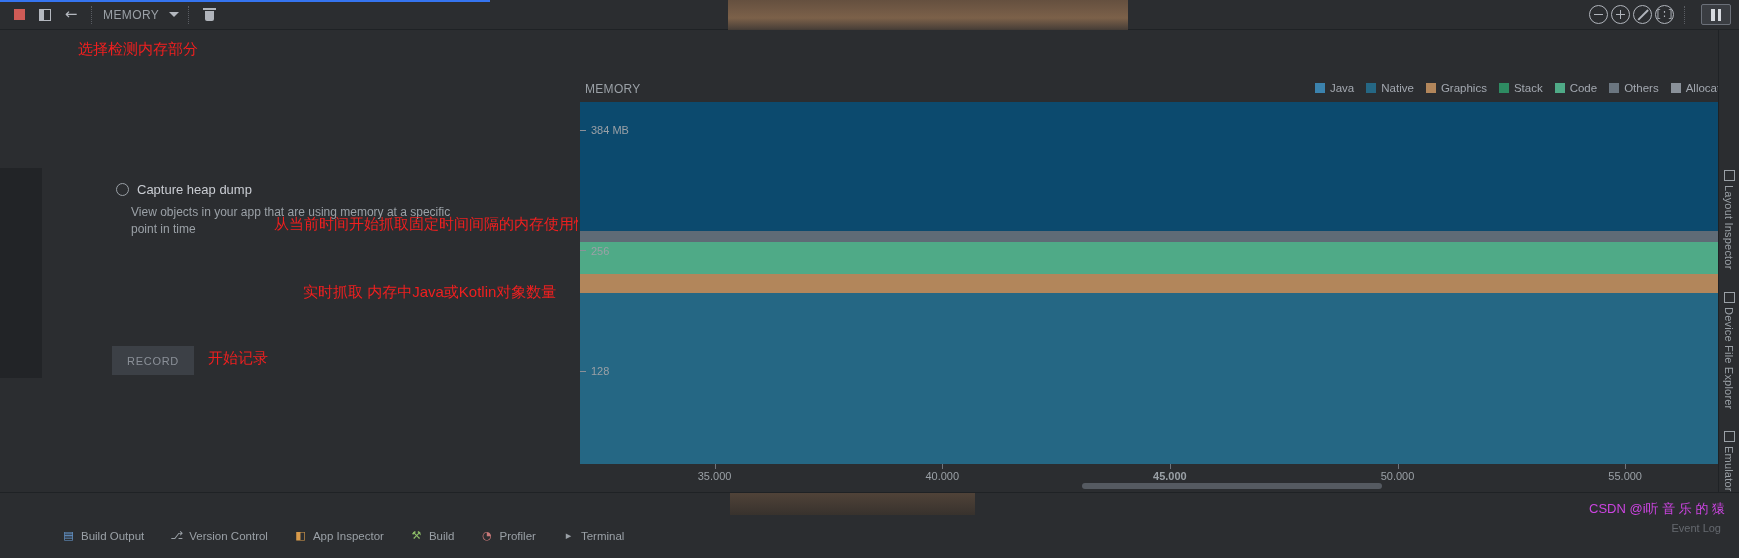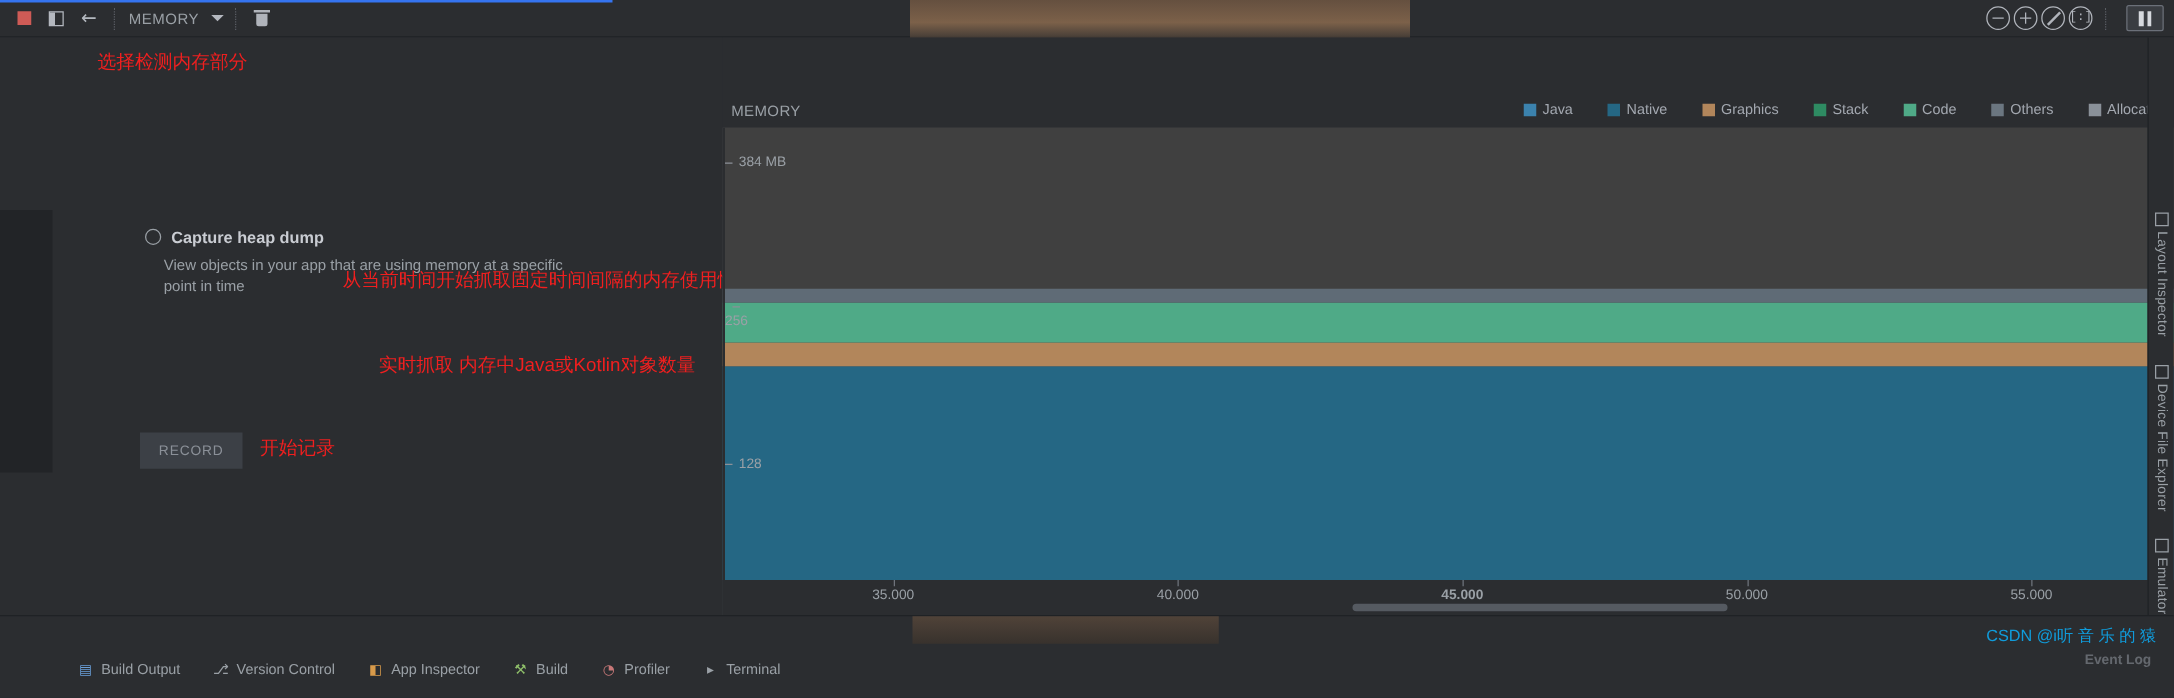--- a/index.html
+++ b/index.html
@@ -115,21 +115,21 @@
     white-space: nowrap;
   }
   .lp-dark-block {
     position: absolute; left: 0; top: 138px;
     width: 42px; height: 210px;
     background: #222427;
   }
   .opt {
     position: absolute; left: 116px;
   }
-  .opt-row { display: flex; align-items: center; gap: 8px; font-weight: bold; }
+  .opt-row { display: flex; align-items: center; gap: 8px; }
   .radio {
     width: 13px; height: 13px; border-radius: 50%;
     border: 1.4px solid #9aa0a6; background: transparent;
     flex: 0 0 auto; cursor: pointer;
   }
   .opt-title { color: #c9ccd2; font-size: 13px; }
   .opt-desc {
     color: #9aa0a6; font-size: 12px; line-height: 17px;
     margin-left: 15px; margin-top: 7px; max-width: 330px;
   }
@@ -188,31 +188,31 @@
   .mem-header {
     position: absolute; left: 0; top: 50px;
     width: 1161px; height: 22px;
   }
   .mem-title {
     position: absolute; left: 7px; top: 2px;
     color: #9aa0a6; font-size: 12px; letter-spacing: .3px;
   }
   .legend {
     position: absolute; right: 6px; top: 2px;
-    display: flex; align-items: center; gap: 28px; text-align: right;
+    display: flex; align-items: center; gap: 12px; text-align: right;
   }
   .legend-item { display: flex; align-items: center; gap: 5px; }
   .legend-swatch { width: 10px; height: 10px; flex: 0 0 auto; }
   .legend-text { color: #a3a8b0; font-size: 11.5px; }
 
   
   .chart {
     position: absolute; left: 0; top: 72px;
     width: 1161px; height: 390px;
-    background: #404040;
+    background: #0c4a6e;
     overflow: hidden;
   }
   .axis-tick {
     position: absolute; left: 2px;
     display: flex; align-items: center; gap: 5px;
     color: #9aa0a6; font-size: 11px;
   }
   .axis-tick .dash { width: 6px; height: 1px; background: #8b9098; }
   .plot {
     position: absolute; left: 0; top: 0;
@@ -295,28 +295,27 @@
     white-space: nowrap;
   }
   .bb-glyph {
     width: 13px; height: 13px; display: flex;
     align-items: center; justify-content: center;
     font-size: 11px; line-height: 1;
     font-family: "DejaVu Sans", sans-serif;
   }
   .watermark {
     position: absolute; right: 14px; bottom: 40px;
-    color: #0ea5e9; font-size: 13px;
+    color: #d946ef; font-size: 13px;
     opacity: .92;
   }
   .watermark2 {
     position: absolute; right: 18px; bottom: 24px;
     color: #8b9098; font-size: 11px;
     opacity: .6;
-    font-weight: bold;
   }
 </style>
 </head>
 <body>
 
 <div id="app">
 
   <div class="toolbar">
     <div class="tb-progress"></div>
 
@@ -437,21 +436,21 @@
           <div class="stack-layer" style="height: 18.741px; bottom: 199.347px; background: rgb(178, 134, 91);"></div>
           <div class="stack-layer" style="height: 32.1275px; bottom: 218.088px; background: rgb(79, 170, 135);"></div>
           <div class="stack-layer" style="height: 10.7092px; bottom: 250.215px; background: rgb(95, 107, 118);"></div>
         </div>
       <div class="plot-left-gutter"></div>
       <div id="ytick-host">
           <div class="axis-tick" style="top: 22px;">
             <span class="dash"></span>
             <span>384 MB</span>
           </div>
-          <div class="axis-tick" style="top: 142.667px; flex-direction: column;">
+          <div class="axis-tick" style="top: 142.667px;">
             <span class="dash"></span>
             <span>256</span>
           </div>
           <div class="axis-tick" style="top: 263.333px; justify-content: center;">
             <span class="dash"></span>
             <span>128</span>
           </div>
         </div>
       <div class="x-axis" id="xaxis-host">
           <div class="x-tickline" style="left: 136.588px;"></div>

